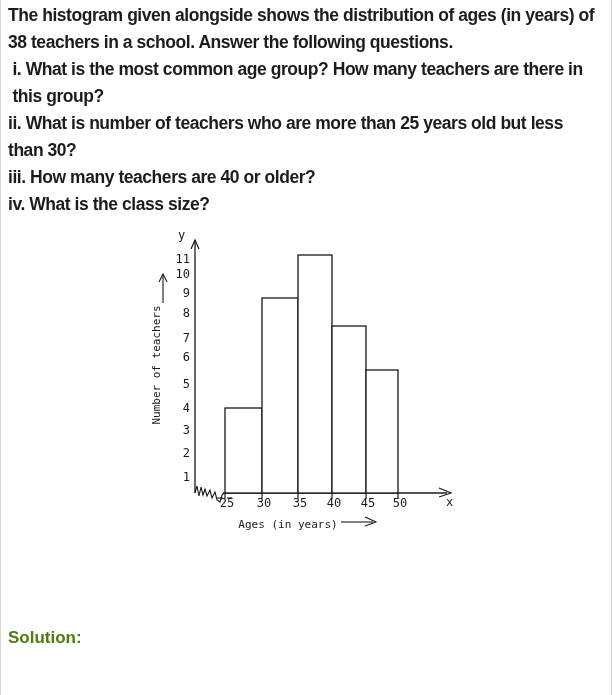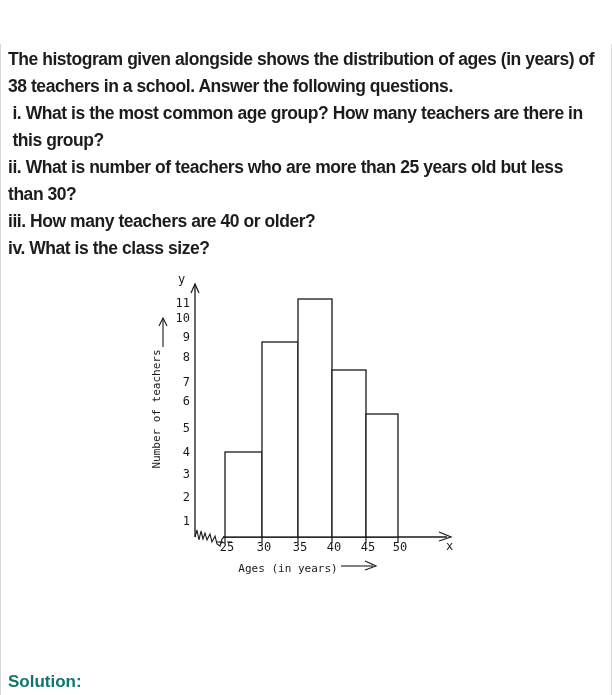--- a/index.html
+++ b/index.html
@@ -27,21 +27,21 @@
   .solution{
     position:absolute;top:570px;left:7px;right:2px;
     font-size:17px;line-height:27px;color:#212121;
     white-space:pre;
   }
   .sol-head{font-weight:bold;}
 </style>
 </head>
 <body>
 
-<div class="card" style="border-color: rgb(215, 215, 215); margin-top: 44px;">
+<div class="card" style="border-color: rgb(215, 215, 215);">
 
   <div class="question" style="color: rgb(28, 28, 28);"><div class="qline">The histogram given alongside shows the distribution of ages (in years) of</div><div class="qline">38 teachers in a school. Answer the following questions.</div><div class="qline"> i. What is the most common age group? How many teachers are there in</div><div class="qline"> this group?</div><div class="qline">ii. What is number of teachers who are more than 25 years old but less</div><div class="qline">than 30?</div><div class="qline">iii. How many teachers are 40 or older?</div><div class="qline">iv. What is the class size?</div></div>
 
   <div class="figure">
     <svg id="chart-svg" width="612" height="305" viewBox="0 0 612 305" xmlns="http://www.w3.org/2000/svg">
         <line x1="194" y1="263" x2="194" y2="10" stroke="#1a1a1a" stroke-width="1.3"></line>
         <polyline points="190,19 194,10 198,19" fill="none" stroke="#1a1a1a" stroke-width="1.2"></polyline>
         <text x="177" y="9" class="tick">y</text>
         <line x1="222" y1="263" x2="446" y2="263" stroke="#1a1a1a" stroke-width="1.3"></line>
         <polyline points="438,258 450,263 438,267" fill="none" stroke="#1a1a1a" stroke-width="1.2"></polyline>
@@ -80,17 +80,17 @@
         <text x="159" y="135" transform="rotate(-90 159 135)" text-anchor="middle" class="axlabel">Number of teachers</text>
         <line x1="162" y1="73" x2="162" y2="44" stroke="#1a1a1a" stroke-width="1.1"></line>
         <polyline points="158,52 162,44 166,52" fill="none" stroke="#1a1a1a" stroke-width="1.1"></polyline>
         <text x="287" y="298" text-anchor="middle" class="axlabel">Ages (in years)</text>
         <line x1="340" y1="292" x2="372" y2="292" stroke="#1a1a1a" stroke-width="1.1"></line>
         <polyline points="364,287 375,292 364,296" fill="none" stroke="#1a1a1a" stroke-width="1.1"></polyline>
       </svg>
   </div>
 
   <div class="solution">
-    <div class="sol-head" style="color: #0f766e;">Solution:</div>
+    <div class="sol-head" style="color: #4d7c0f;">Solution:</div>
     
   </div>
 
 </div>
 
 </body></html>

